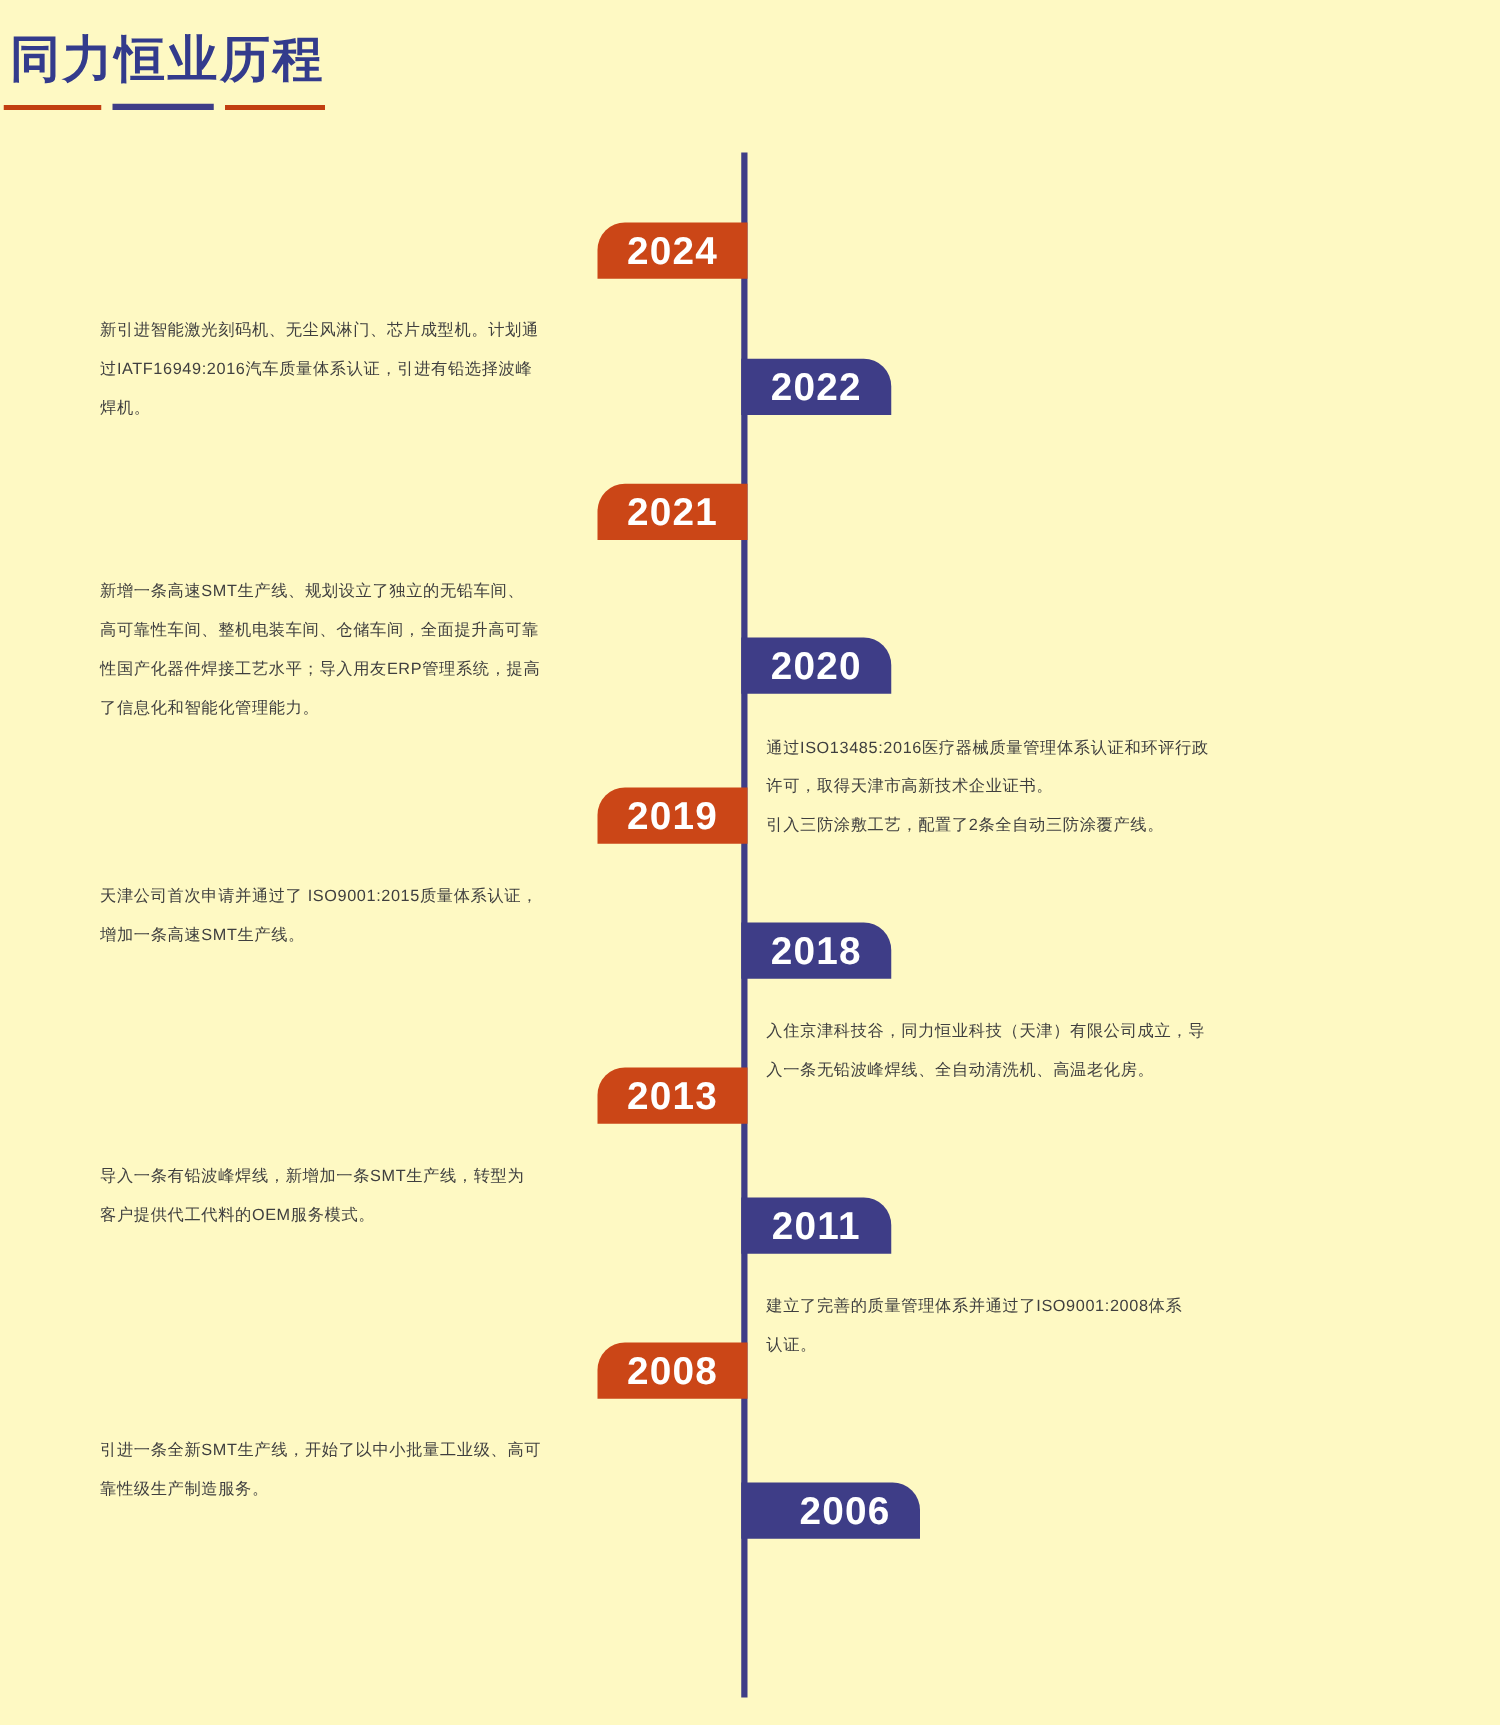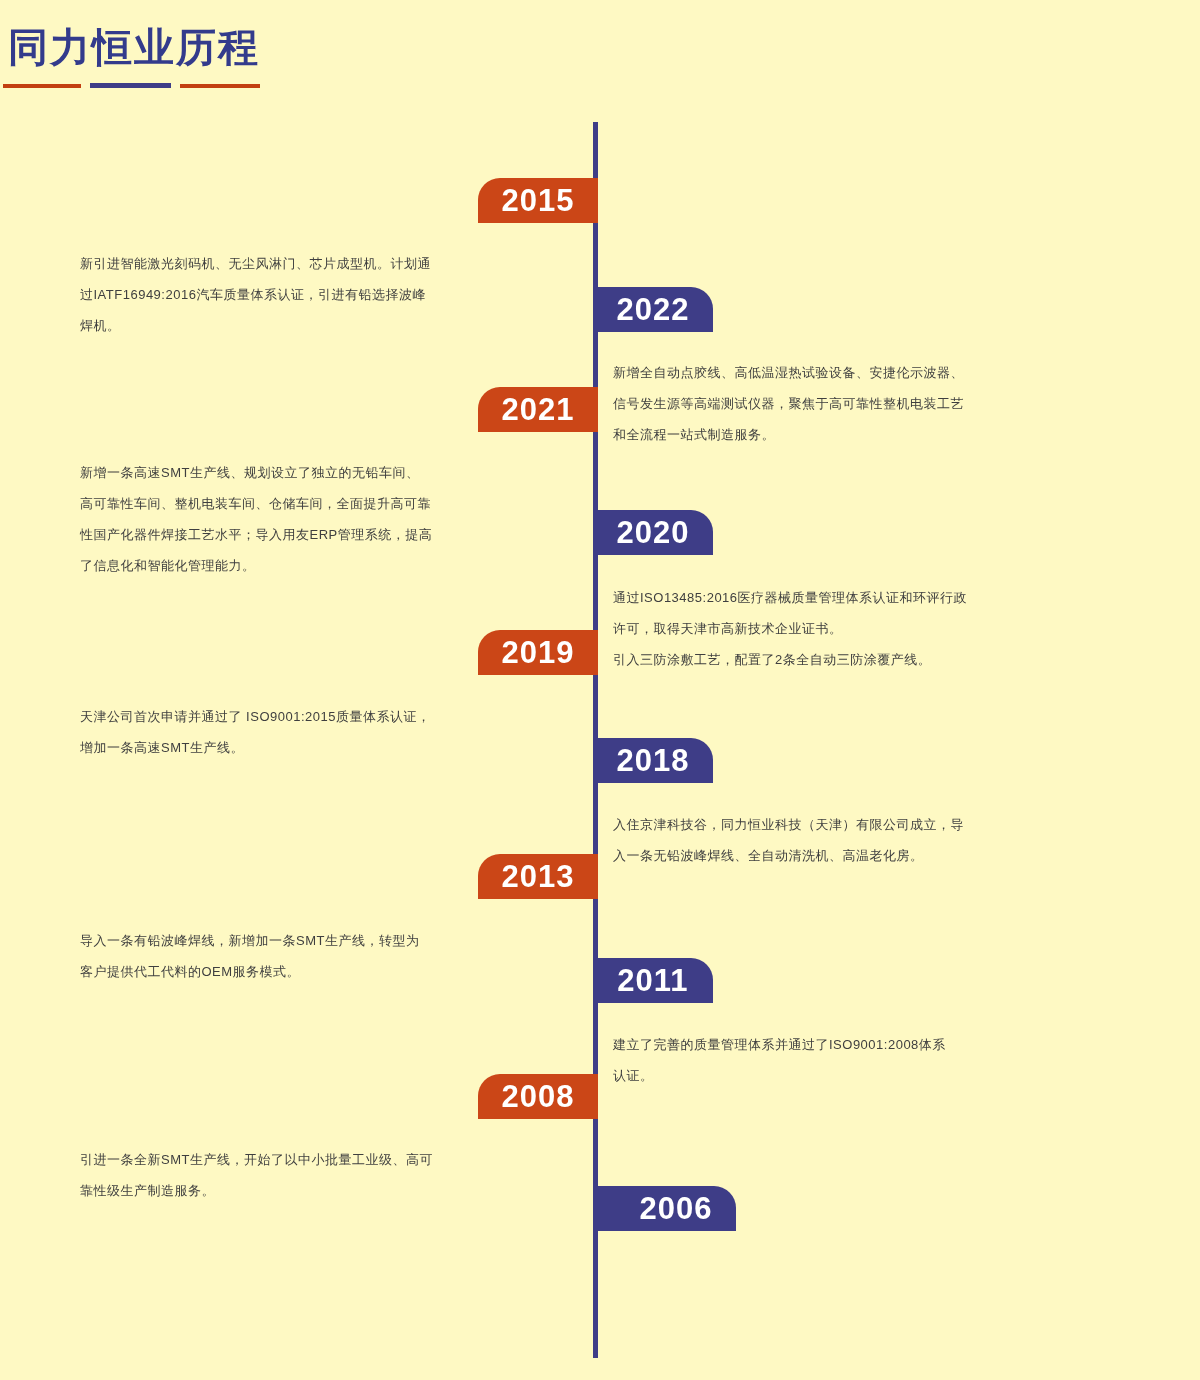--- a/index.html
+++ b/index.html
@@ -46,29 +46,26 @@
 
 <div class="page">
 
   <div class="page-title">同力恒业历程</div>
   <div class="dash d1"></div>
   <div class="dash d2"></div>
   <div class="dash d3"></div>
 
   <div class="spine"></div>
 
-  <div class="badge left b-2023">2015</div>
+  <div class="badge left b-2023">2024</div>
   <div class="desc left t-2023">新引进智能激光刻码机、无尘风淋门、芯片成型机。计划通
 过IATF16949:2016汽车质量体系认证，引进有铅选择波峰
 焊机。</div>
 
   <div class="badge right b-2022">2022</div>
-  <div class="desc right t-2022">新增全自动点胶线、高低温湿热试验设备、安捷伦示波器、
-信号发生源等高端测试仪器，聚焦于高可靠性整机电装工艺
-和全流程一站式制造服务。</div>
 
   <div class="badge left b-2021">2021</div>
   <div class="desc left t-2021">新增一条高速SMT生产线、规划设立了独立的无铅车间、
 高可靠性车间、整机电装车间、仓储车间，全面提升高可靠
 性国产化器件焊接工艺水平；导入用友ERP管理系统，提高
 了信息化和智能化管理能力。</div>
 
   <div class="badge right b-2020">2020</div>
   <div class="desc right t-2020">通过ISO13485:2016医疗器械质量管理体系认证和环评行政
 许可，取得天津市高新技术企业证书。

